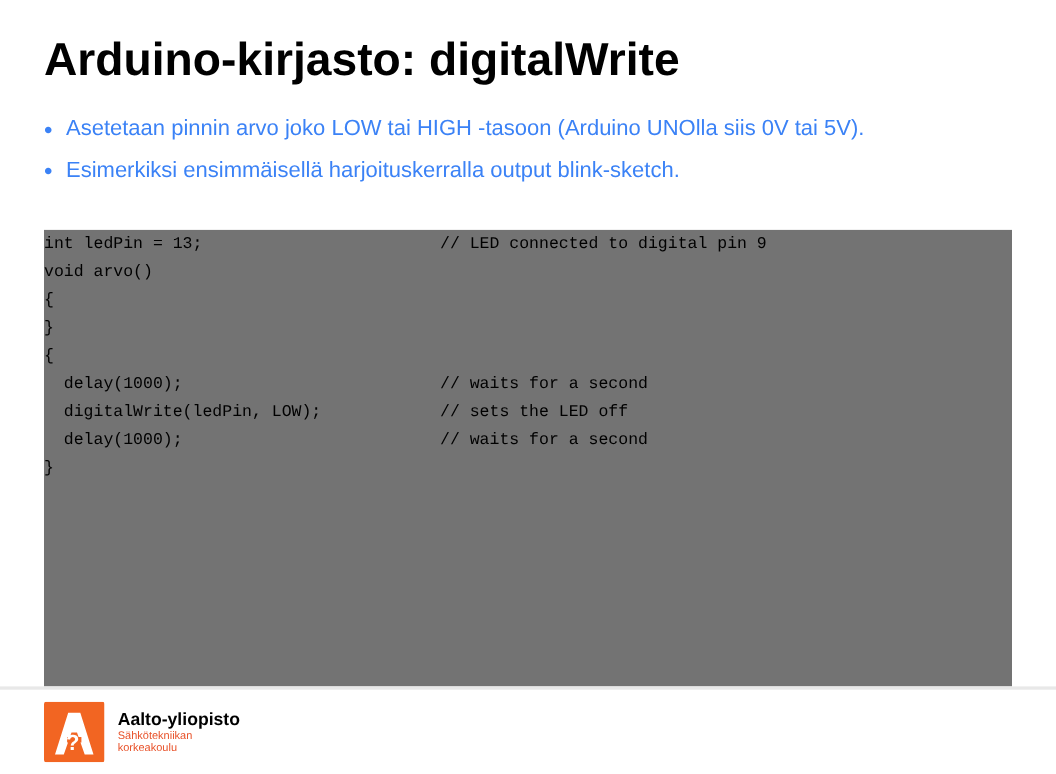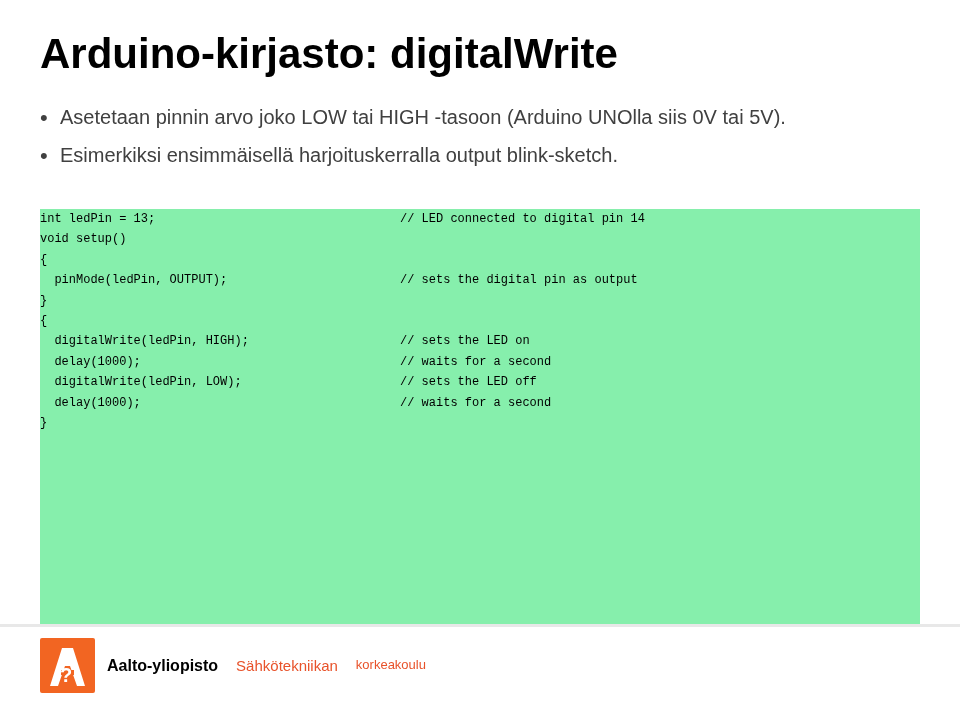--- a/index.html
+++ b/index.html
@@ -33,39 +33,39 @@
       font-family: 'Arial', sans-serif;
     }
 
     .bullet-list {
       list-style: none;
       margin-bottom: 20px;
     }
 
     .bullet-list li {
       font-size: 20px;
-      color: #404040;
+      color: #3b82f6;
       margin-bottom: 10px;
       padding-left: 20px;
       position: relative;
       line-height: 1.4;
     }
 
     .bullet-list li::before {
       content: '•';
       position: absolute;
       left: 0;
       font-size: 22px;
     }
 
     .code-block {
       font-family: 'Courier New', Courier, monospace;
-      font-size: 12px;
-      color: #000000;
-      background: #86efac;
+      font-size: 15px;
+      color: #000000;
+      background: #737373;
       margin-top: 10px;
       line-height: 1.7;
       flex: 1;
     }
 
     .code-line {
       display: flex;
       align-items: baseline;
     }
 
@@ -93,39 +93,38 @@
     }
 
     .footer-logo {
       display: flex;
       align-items: center;
       gap: 12px;
     }
 
     .footer-text {
       display: flex;
-      flex-direction: row;
-      gap: 18px;
+      flex-direction: column;
     }
 
     .footer-name {
       font-size: 16px;
       font-weight: bold;
       color: #000000;
       font-family: 'Arial', sans-serif;
     }
 
     .footer-sub1 {
-      font-size: 15px;
+      font-size: 10px;
       color: #e8522a;
       font-family: 'Arial', sans-serif;
     }
 
     .footer-sub2 {
-      font-size: 13px;
+      font-size: 10px;
       color: #e8522a;
       font-family: 'Arial', sans-serif;
     }
 
     
     .aalto-a {
       width: 55px;
       height: 55px;
     }
   </style>
@@ -138,49 +137,39 @@
 
   <ul class="bullet-list">
     <li>Asetetaan pinnin arvo joko LOW tai HIGH -tasoon (Arduino UNOlla siis 0V tai 5V).</li>
     <li>Esimerkiksi ensimmäisellä harjoituskerralla output blink-sketch.</li>
   </ul>
 
   <div class="code-block" id="code-container">
   <div class="code-line">
         <span class="code-main">int ledPin = 13;</span>
         <span style="min-width: 40px;"></span>
-        <span class="code-comment">// LED connected to digital pin 14</span>
+        <span class="code-comment">// LED connected to digital pin 9</span>
       </div>
       <div class="code-line">
         <span class="code-main"></span>
       </div>
       <div class="code-line">
-        <span class="code-main">void setup()</span>
+        <span class="code-main">void arvo()</span>
       </div>
       <div class="code-line">
         <span class="code-main">{</span>
       </div>
       <div class="code-line">
-        <span class="code-main">  pinMode(ledPin, OUTPUT);</span>
-        <span style="min-width: 40px;"></span>
-        <span class="code-comment">// sets the digital pin as output</span>
-      </div>
-      <div class="code-line">
         <span class="code-main">}</span>
       </div>
       <div class="code-line">
         <span class="code-main"></span>
       </div>
       <div class="code-line">
         <span class="code-main">{</span>
-      </div>
-      <div class="code-line">
-        <span class="code-main">  digitalWrite(ledPin, HIGH);</span>
-        <span style="min-width: 40px;"></span>
-        <span class="code-comment">// sets the LED on</span>
       </div>
       <div class="code-line">
         <span class="code-main">  delay(1000);</span>
         <span style="min-width: 40px;"></span>
         <span class="code-comment">// waits for a second</span>
       </div>
       <div class="code-line">
         <span class="code-main">  digitalWrite(ledPin, LOW);</span>
         <span style="min-width: 40px;"></span>
         <span class="code-comment">// sets the LED off</span>

